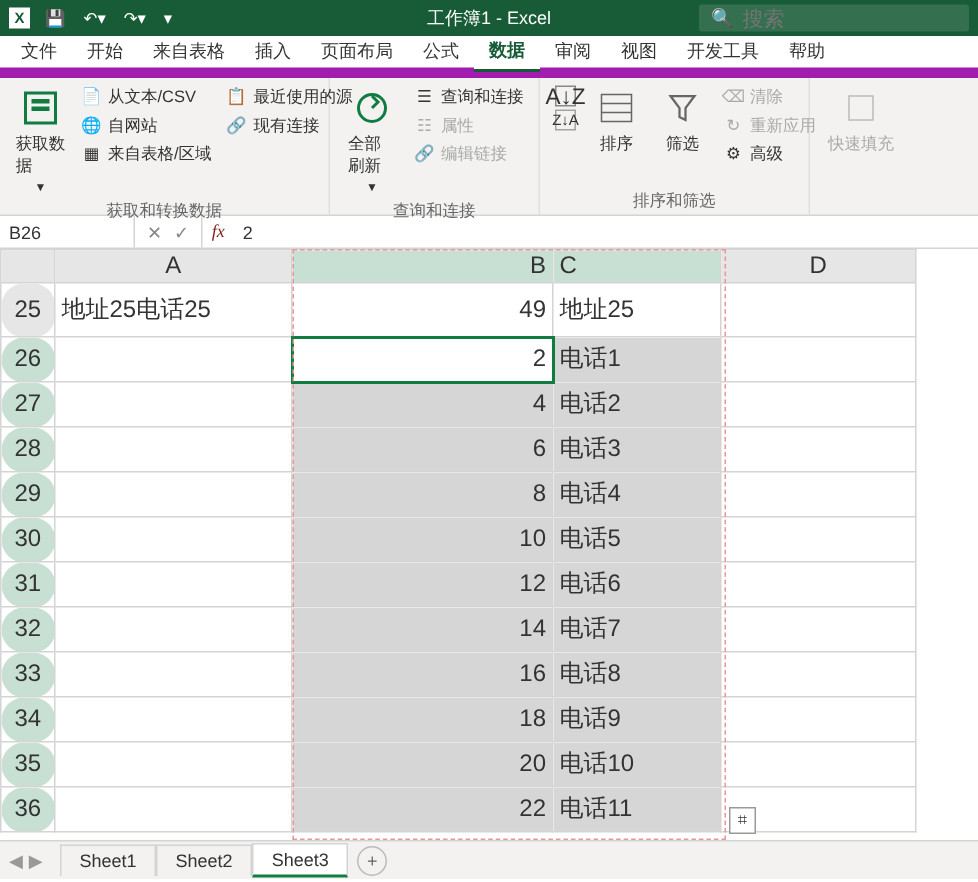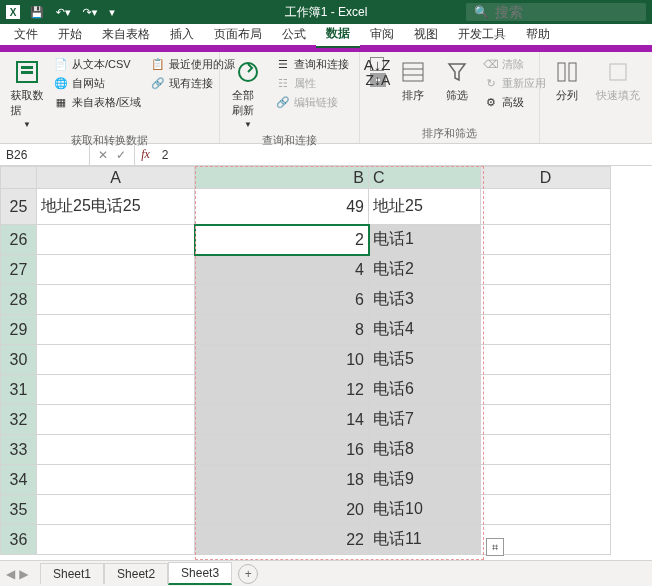--- a/index.html
+++ b/index.html
@@ -32,21 +32,21 @@
   .name-box { width: 90px; padding: 0 6px; border-right: 1px solid #d4d4d4; height: 100%; display: flex; align-items: center; }
   .fb-btns { display: flex; align-items: center; gap: 8px; padding: 0 8px; border-right: 1px solid #d4d4d4; height: 100%; color: #888; }
   .fb-fx { padding: 0 6px; font-style: italic; color: #7f1d1d; font-family: Liberation Serif, serif; }
   .fb-input { flex: 1; padding: 0 6px; }
 
   .grid-wrap { position: relative; height: 394px; overflow: hidden; }
   .grid { border-collapse: collapse; table-layout: fixed; }
   .grid th, .grid td { border: 1px solid #d4d4d4; font-size: 16px; padding: 0 4px; overflow: hidden; white-space: nowrap; }
   .grid th { background: #e6e6e6; font-weight: normal; color: #333; }
   .col-hdr { height: 22px; text-align: center; }
-  .row-hdr { width: 36px; text-align: center; font-size: 14px; }
+  .row-hdr { width: 36px; text-align: center; font-size: 14px; border-radius: 15px; }
   .corner { width: 36px; height: 22px; background: #e6e6e6; }
   .colA { width: 158px; }
   .colB { width: 174px; text-align: right; }
   .colC { width: 112px; text-align: left; }
   .colD { width: 130px; }
   td.sel { background: #d6d6d6; }
   td.active { background: #fff; outline: 2px solid #107c41; outline-offset: -1px; }
   th.hl { background: #c8e0d4; }
   .highlight-box { position: absolute; border: 1px dashed #e89797; pointer-events: none; }
   .quick-icon { position: absolute; width: 18px; height: 18px; border: 1px solid #999; background: #fff; font-size: 11px; display: flex; align-items: center; justify-content: center; }
@@ -163,21 +163,21 @@
     <div class="rgroup-label">查询和连接</div>
   </div>
 
   <div class="rgroup" style="width:180px">
     <div class="rgroup-body">
       <div class="rcol" style="gap:0">
         <div class="rbtn-small">
             <span class="ico" style="border:1px solid #888;padding:1px 2px;font-size:15px">A↓Z</span>
           </div>
         <div class="rbtn-small">
-            <span class="ico" style="border:6px solid #a3a3a3;padding:0 2px;font-size:14px">Z↓A</span>
+            <span class="ico" style="border:1px solid #a3a3a3;padding:0 2px;font-size:10px">Z↓A</span>
           </div>
       </div>
       <div class="rbtn-large">
         <span class="ico">
             <svg width="24" height="24">
               <rect x="2" y="3" width="20" height="18" fill="none" stroke="#666"></rect>
               <line x1="2" y1="9" x2="22" y2="9" stroke="#666"></line>
               <line x1="2" y1="15" x2="22" y2="15" stroke="#666"></line>
             </svg>
           </span>
@@ -204,29 +204,20 @@
             <span class="ico">⚙</span>
             <span>高级</span>
           </div>
       </div>
     </div>
     <div class="rgroup-label">排序和筛选</div>
   </div>
 
   <div class="rgroup" style="border-right:none">
     <div class="rgroup-body">
-      <div class="rbtn-large">
-        <span class="ico">
-            <svg width="24" height="24">
-              <rect x="3" y="3" width="7" height="18" fill="none" stroke="#666"></rect>
-              <rect x="14" y="3" width="7" height="18" fill="none" stroke="#666"></rect>
-            </svg>
-          </span>
-        <span>分列</span>
-      </div>
       <div class="rbtn-large" style="color:#aaa">
         <span class="ico">
             <svg width="24" height="24">
               <rect x="4" y="4" width="16" height="16" fill="none" stroke="#bbb"></rect>
             </svg>
           </span>
         <span>快速填充</span>
       </div>
     </div>
     <div class="rgroup-label">&nbsp;</div>

